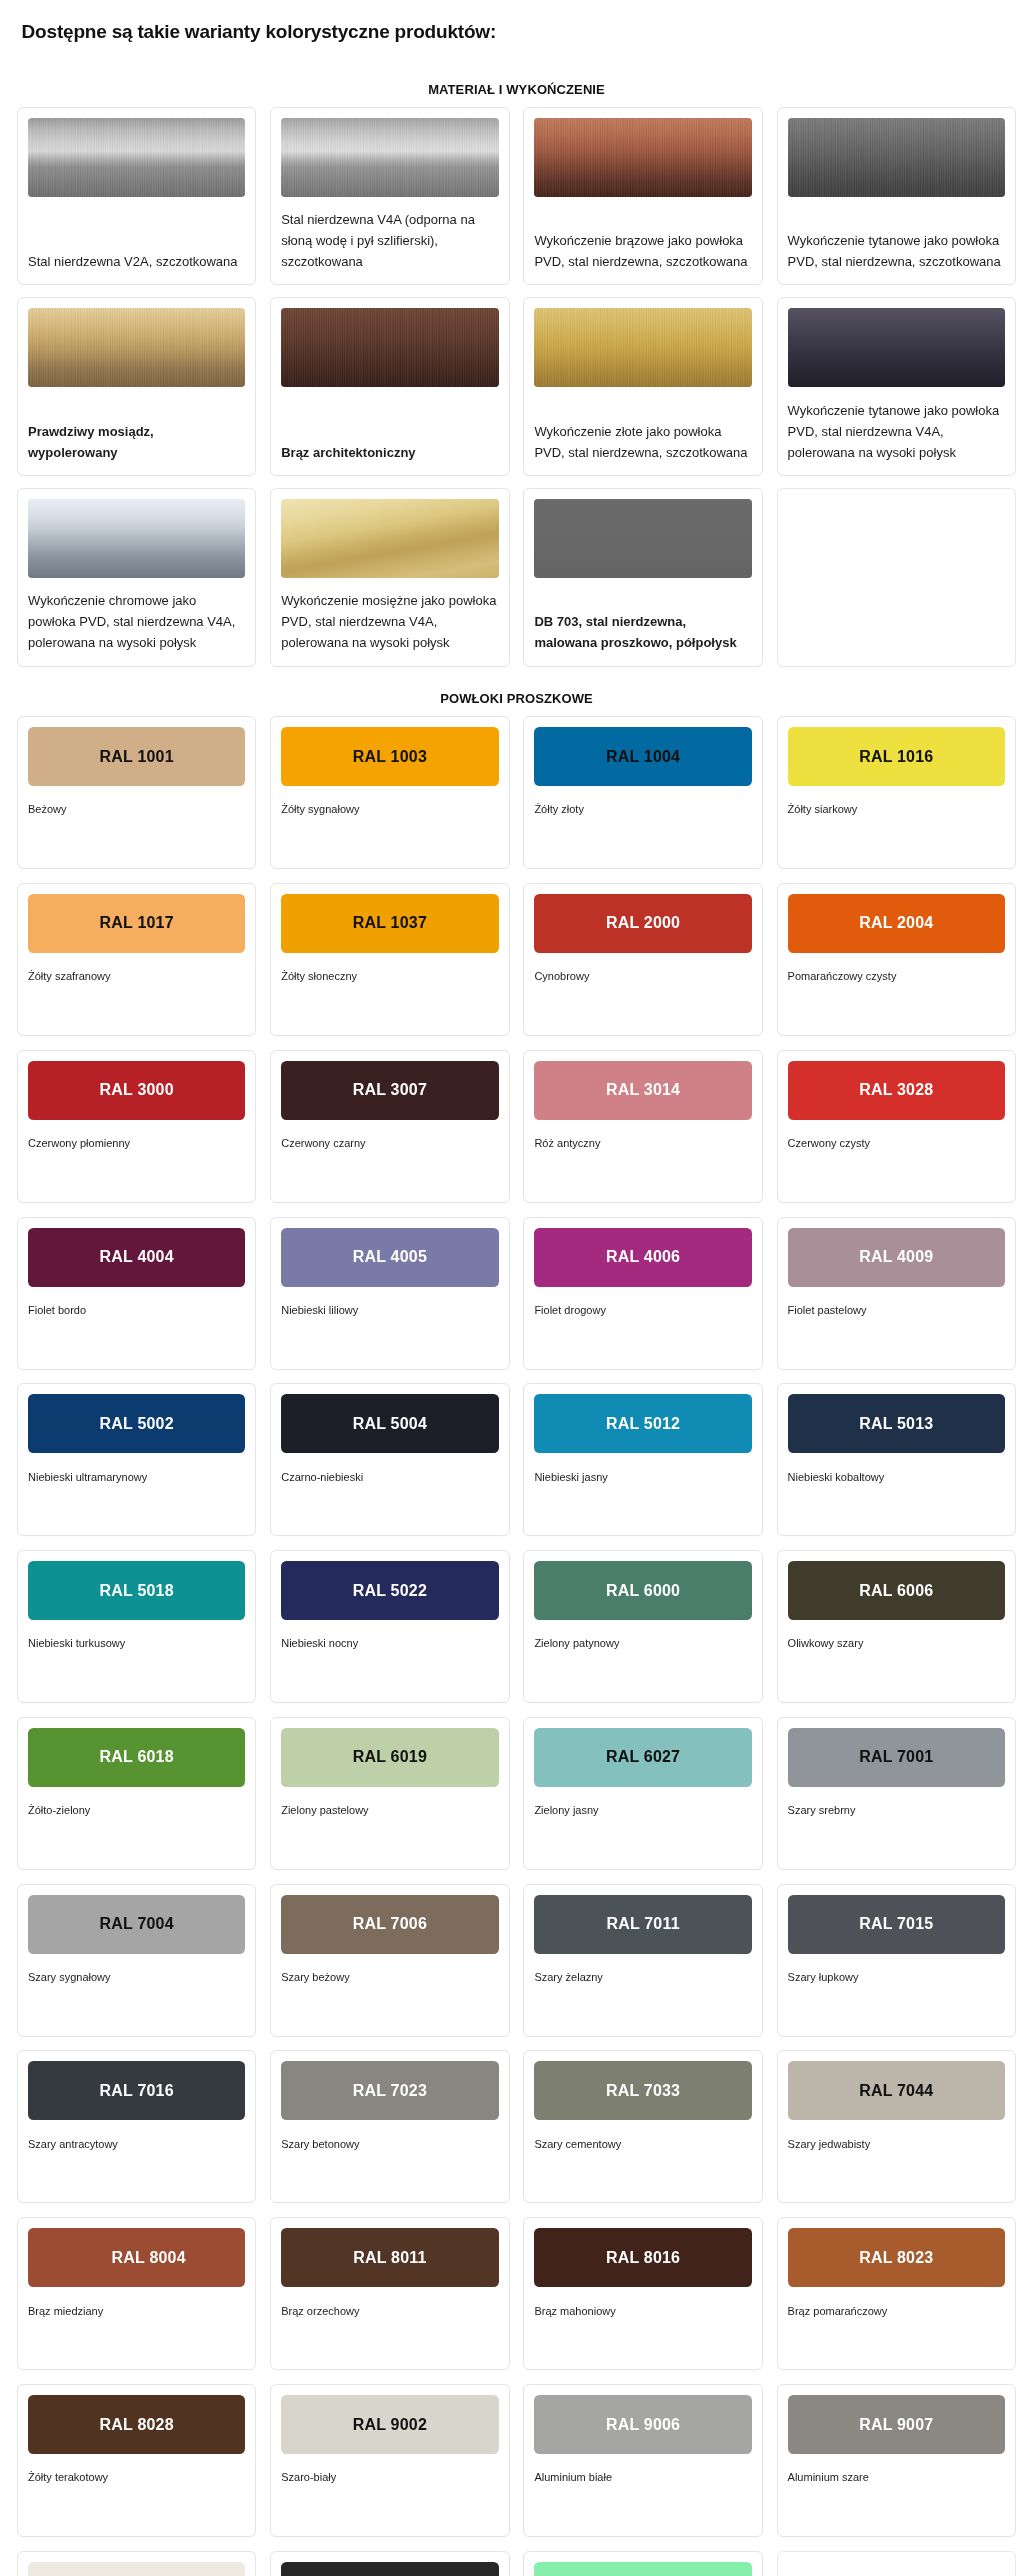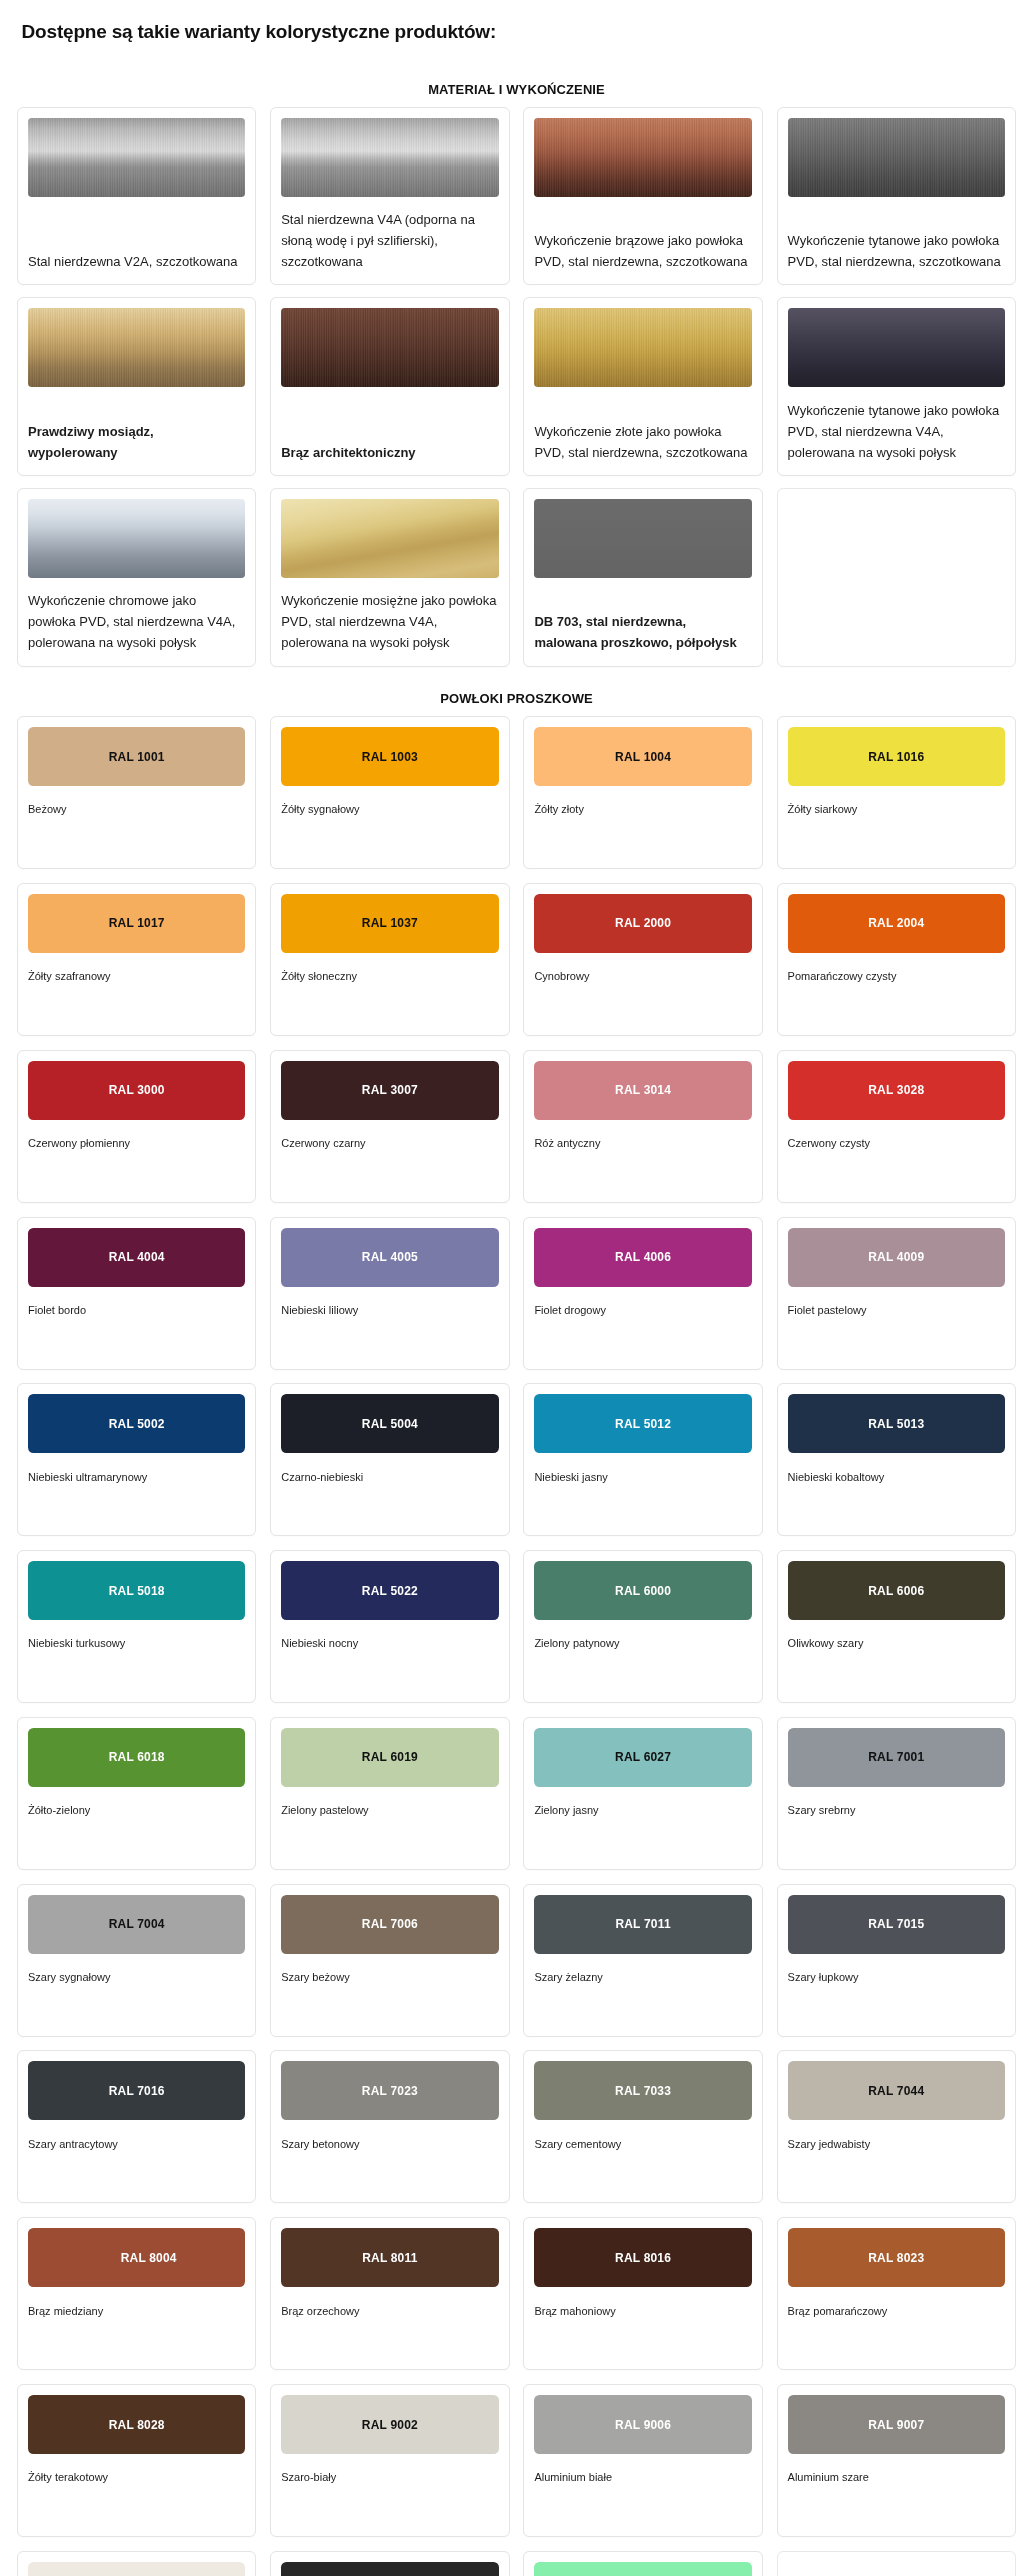--- a/index.html
+++ b/index.html
@@ -87,21 +87,21 @@
   .swatch-ral {
     width: 100%;
     height: 59px;
     border-radius: 5.4px;
     display: flex;
     align-items: center;
     justify-content: center;
     flex: 0 0 auto;
   }
   .ral-code {
-    font-size: 12px;
+    font-size: 16px;
     font-weight: bold;
     letter-spacing: 0.2px;
     line-height: 1;
     text-shadow: 0 0 0.8px rgba(0,0,0,0.04);
   }
 
   
   .caption {
     margin-top: auto;
     padding-top: 10.7px;
@@ -190,21 +190,21 @@
         <div class="spacer"></div>
       </div>
       <div class="card ral">
         <div class="swatch-ral" style="background: rgb(245, 163, 0);">
           <span class="ral-code" style="color: rgb(17, 17, 17);">RAL 1003</span>
         </div>
         <div class="caption ral-name">Żółty sygnałowy</div>
         <div class="spacer"></div>
       </div>
       <div class="card ral">
-        <div class="swatch-ral" style="background: #fdba74;">
+        <div class="swatch-ral" style="background: #0369a1;">
           <span class="ral-code" style="color: rgb(17, 17, 17);">RAL 1004</span>
         </div>
         <div class="caption ral-name">Żółty złoty</div>
         <div class="spacer"></div>
       </div>
       <div class="card ral">
         <div class="swatch-ral" style="background: rgb(238, 225, 63);">
           <span class="ral-code" style="color: rgb(17, 17, 17);">RAL 1016</span>
         </div>
         <div class="caption ral-name">Żółty siarkowy</div>

